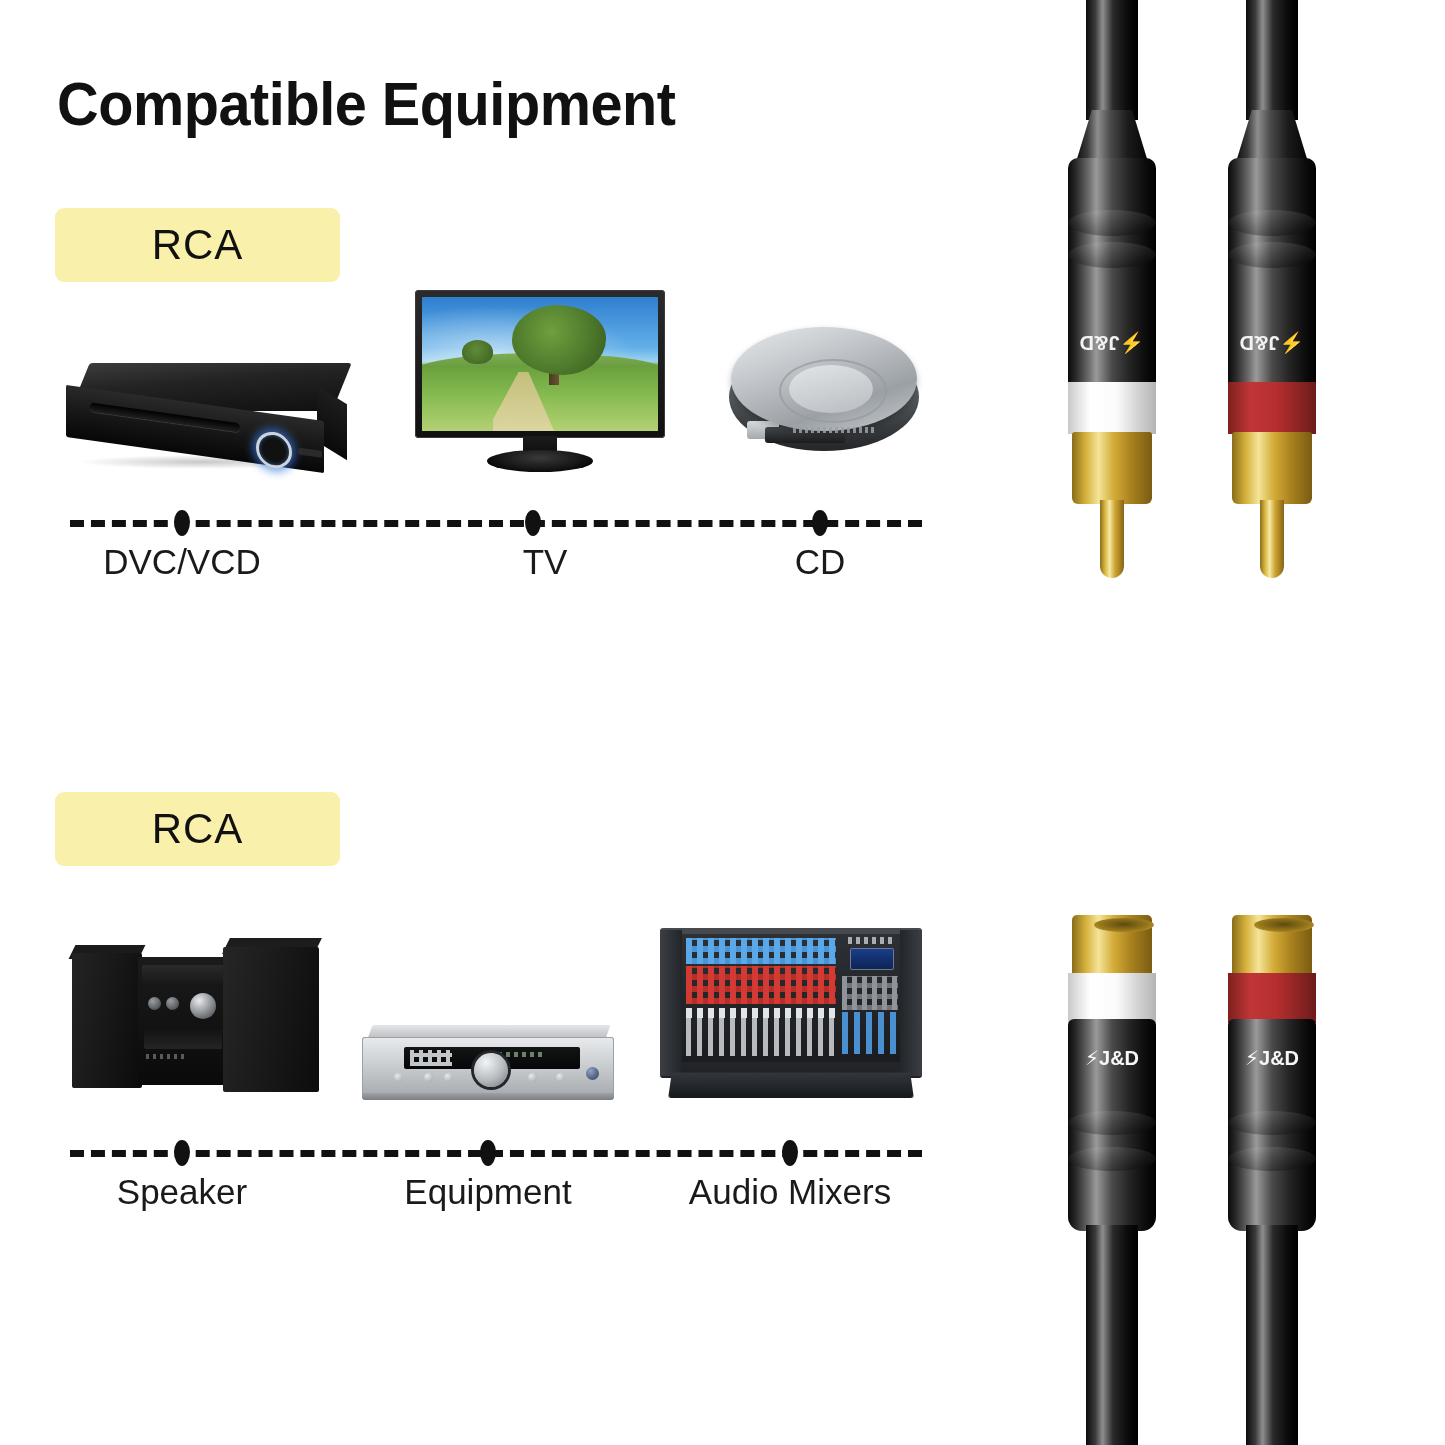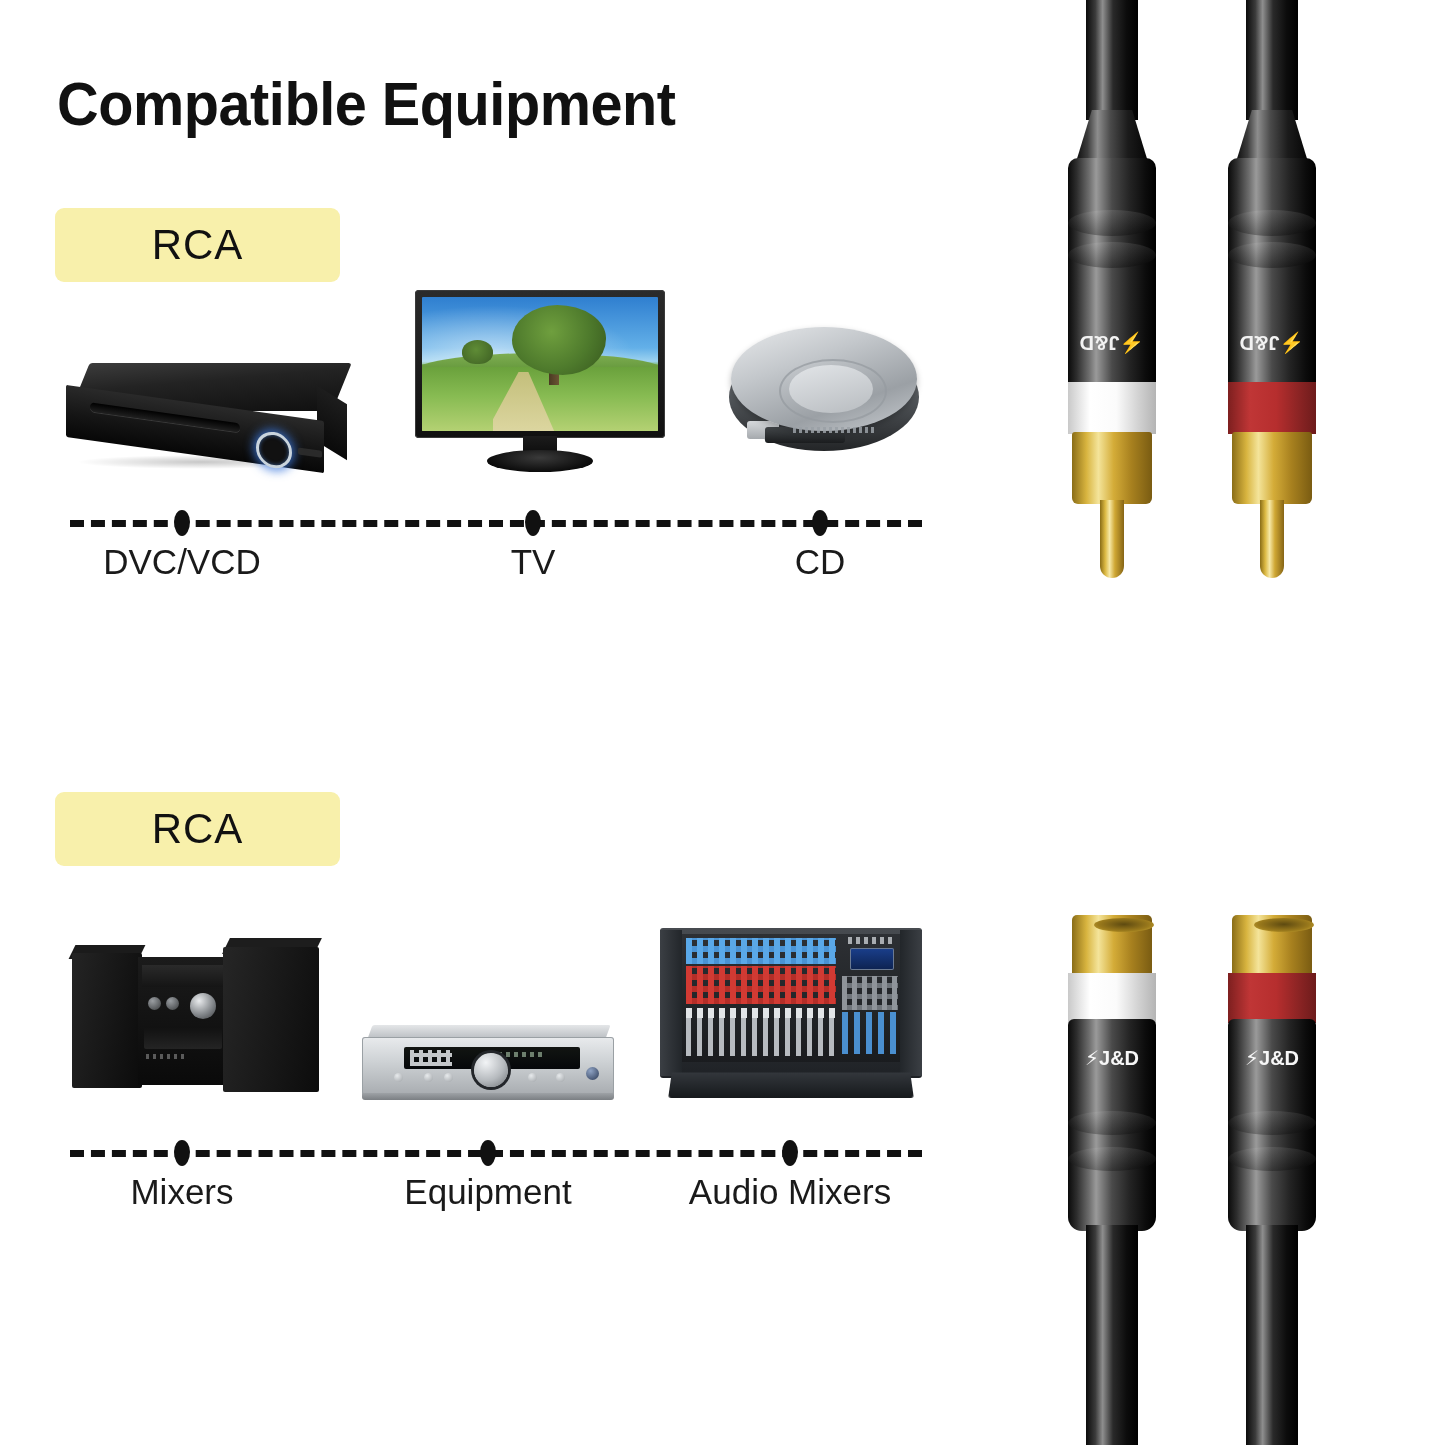--- a/index.html
+++ b/index.html
@@ -479,21 +479,21 @@
       <div class="cd-text"></div>
     </div>
   </div>
 
   <div class="timeline" id="timeline-1">
     <div class="tl-line"></div>
     <div class="tl-dot" style="left:112px"></div>
     <div class="tl-dot" style="left:463px"></div>
     <div class="tl-dot" style="left:750px"></div>
     <div class="tl-label" style="left:112px">DVC/VCD</div>
-    <div class="tl-label" style="left:463px">TV</div>
+    <div class="tl-label" style="left:475px">TV</div>
     <div class="tl-label" style="left:750px">CD</div>
   </div>
 
   <div class="conn-group" style="left:1060px;top:0;width:320px;height:620px;">
 
     <div class="cable" style="left:26px;top:0;height:120px;"></div>
     <div class="plug-m" style="left:0px;top:110px;">
       <div class="pm-neck"></div>
       <div class="pm-barrel"></div>
       <div class="pm-ridge" style="top:100px"></div>
@@ -565,21 +565,21 @@
     <div class="mx-right-knobs"></div>
     <div class="mx-right-fad"></div>
     <div class="mx-front"></div>
   </div>
 
   <div class="timeline" id="timeline-2">
     <div class="tl-line"></div>
     <div class="tl-dot" style="left:112px"></div>
     <div class="tl-dot" style="left:418px"></div>
     <div class="tl-dot" style="left:720px"></div>
-    <div class="tl-label" style="left:112px">Mixers</div>
+    <div class="tl-label" style="left:112px">Speaker</div>
     <div class="tl-label" style="left:418px">Equipment</div>
     <div class="tl-label" style="left:720px">Audio Mixers</div>
   </div>
 
   <div class="conn-group" style="left:1060px;top:915px;width:320px;height:530px;">
 
     <div class="plug-f" style="left:0px;top:0px;">
       <div class="pf-gold">
         <div class="pf-gold-inner"></div>
       </div>

